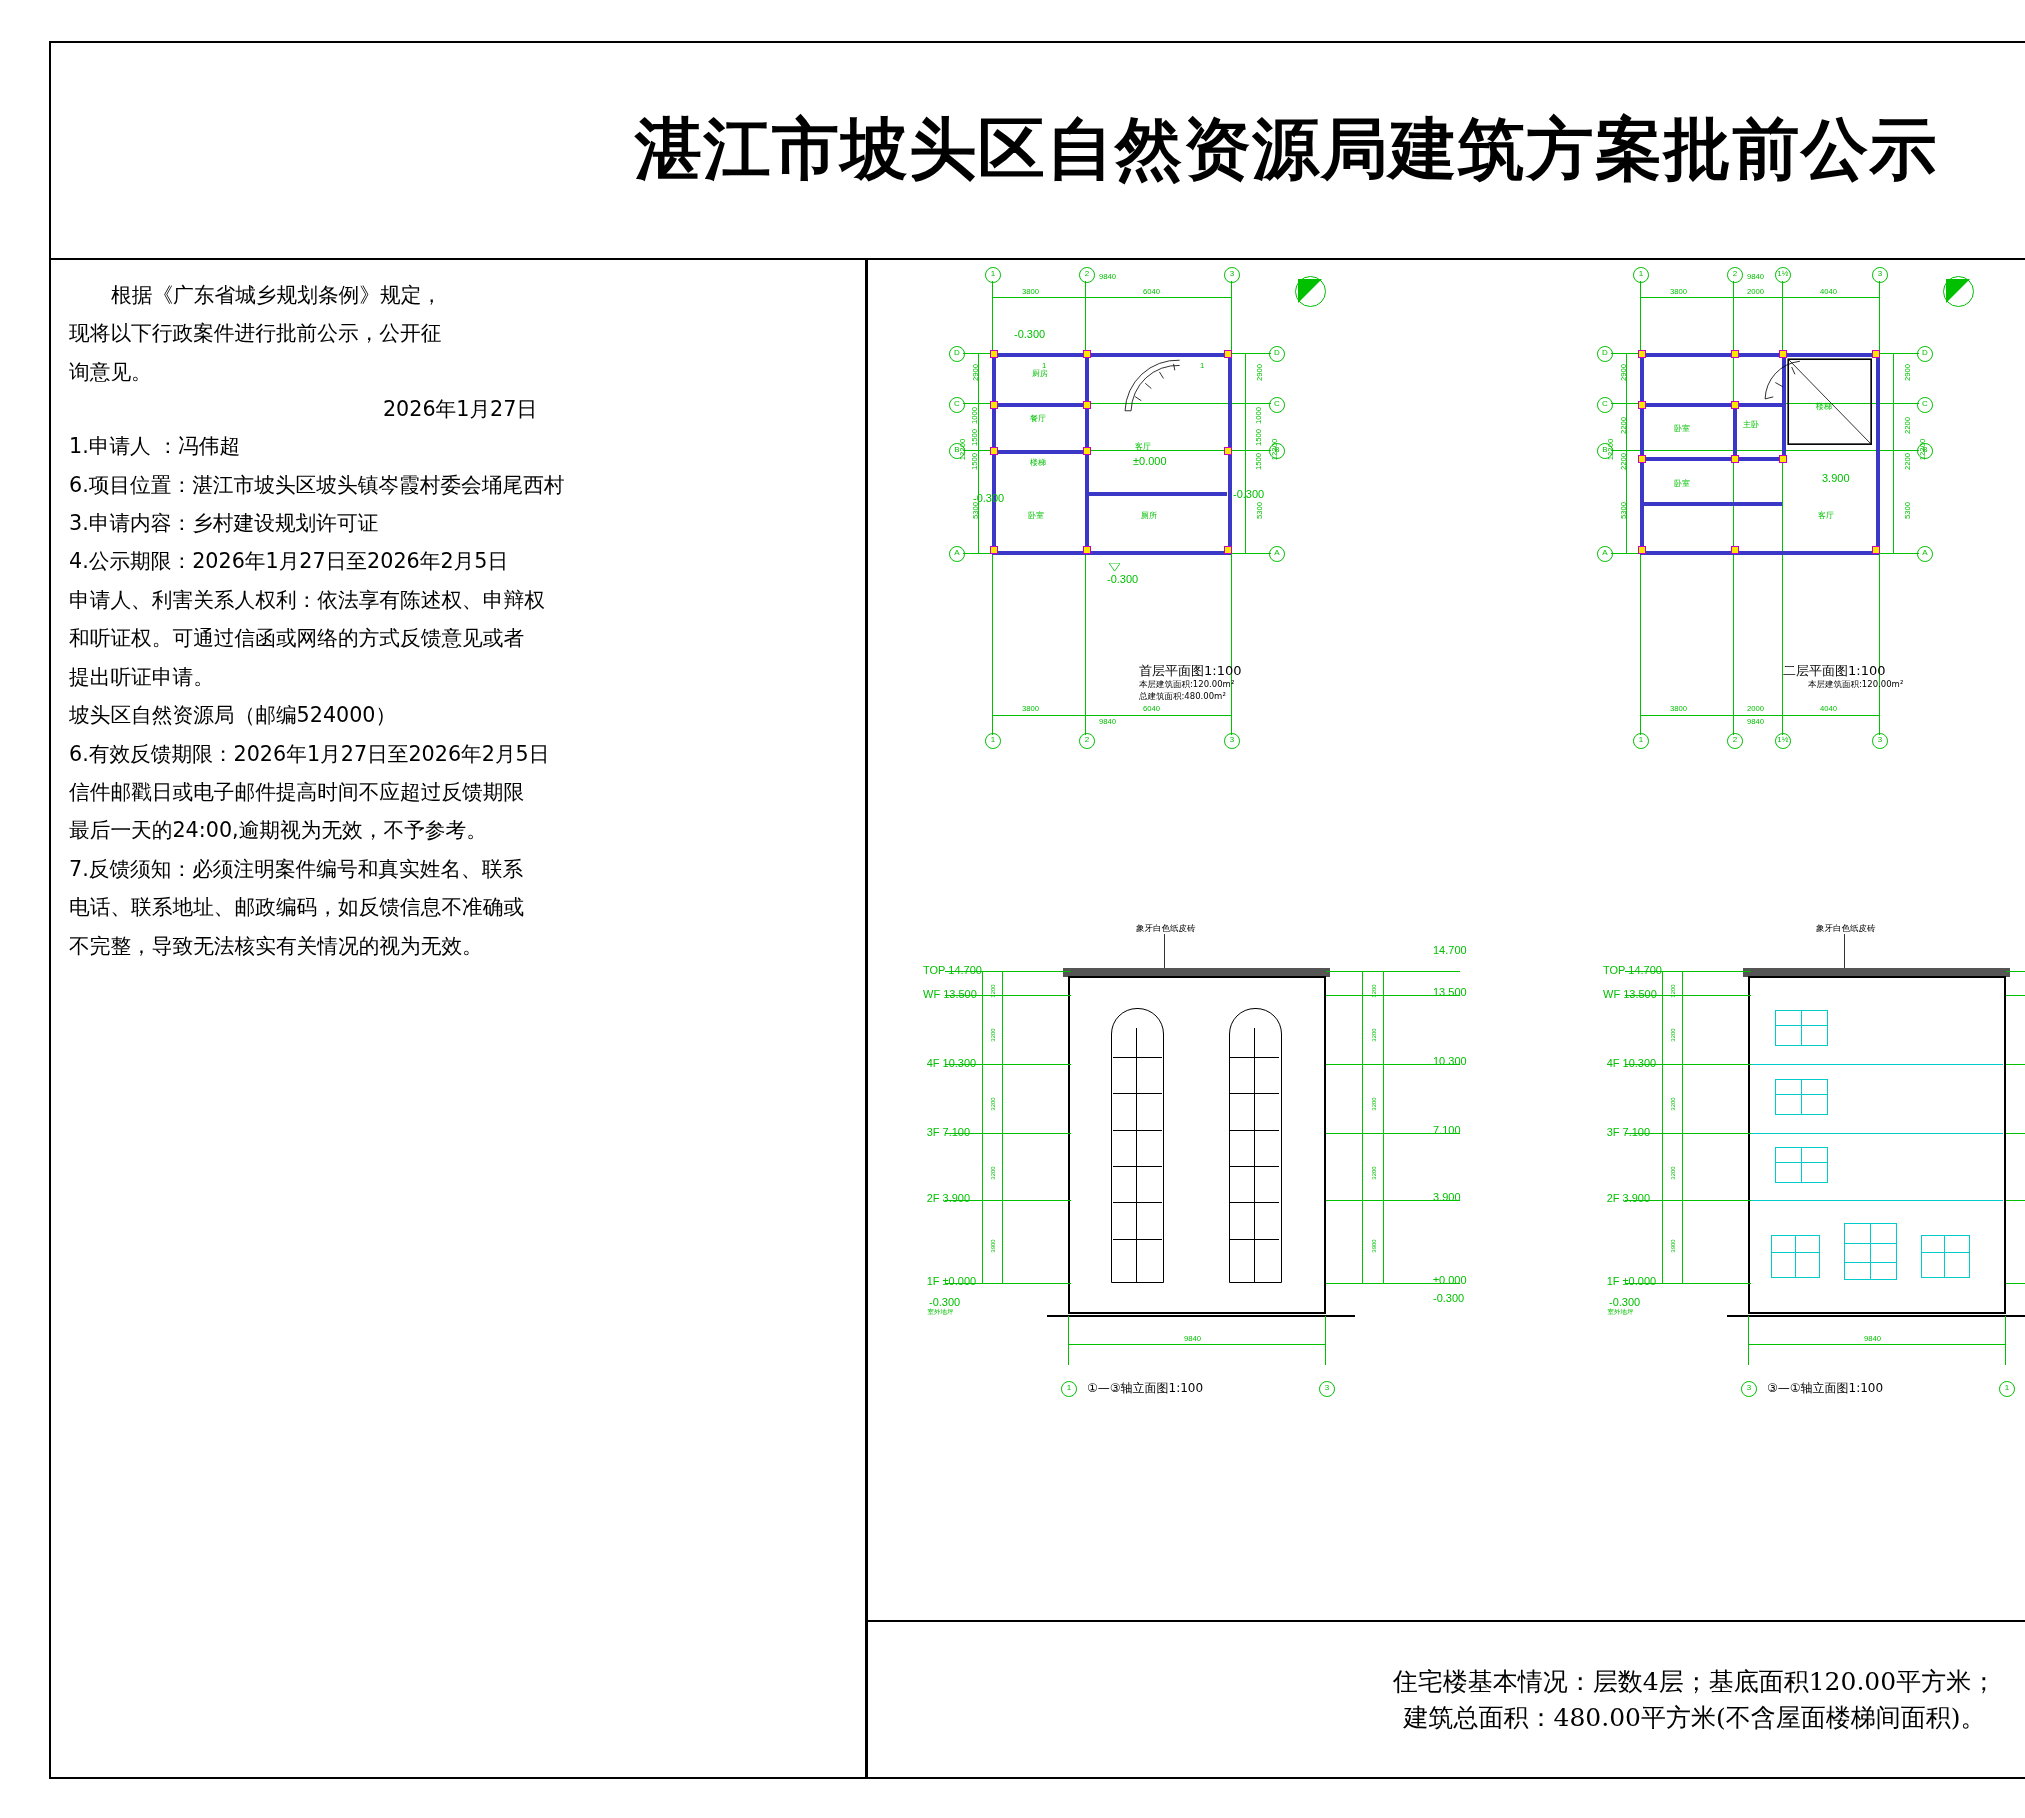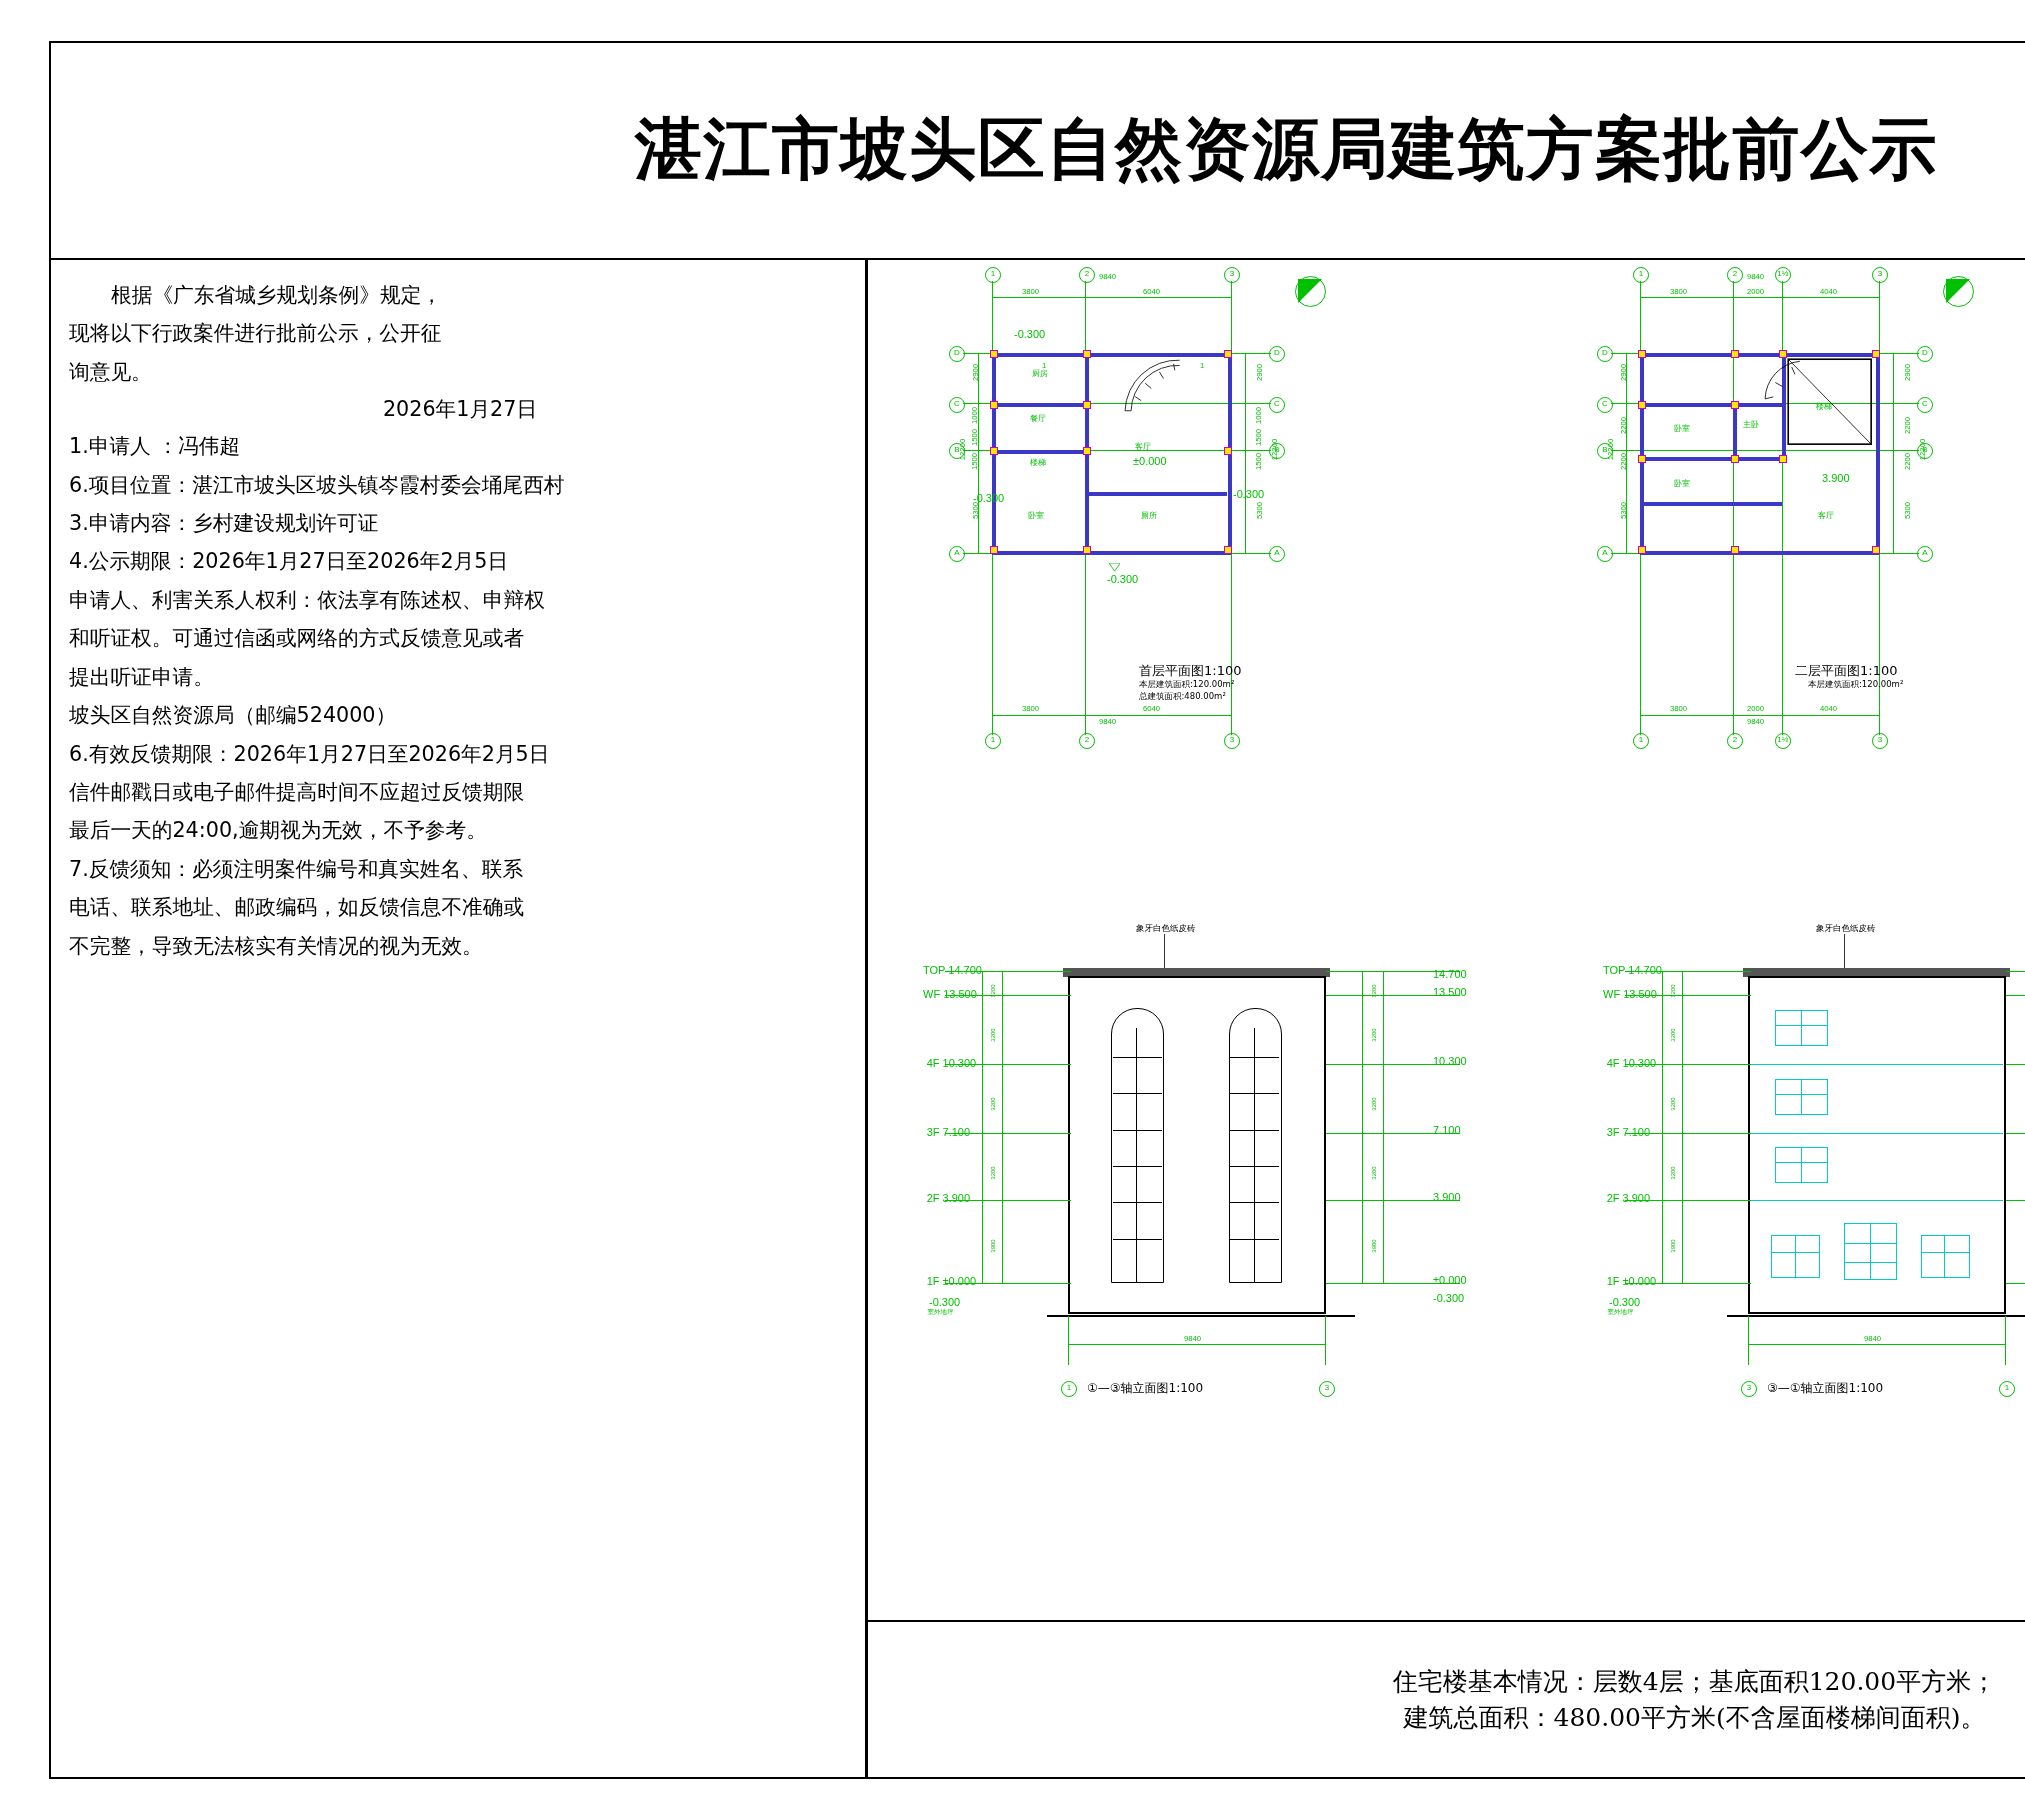--- a/index.html
+++ b/index.html
@@ -468,21 +468,21 @@
 
       <div class="roomtxt" style="left:77px; top:156px;">卧室</div>
       <div class="roomtxt" style="left:146px; top:152px;">主卧</div>
       <div class="roomtxt" style="left:219px; top:134px;">楼梯</div>
       <div class="roomtxt" style="left:77px; top:211px;">卧室</div>
       <div class="roomtxt" style="left:221px; top:243px;">客厅</div>
       <div class="lvl" style="left:225px; top:205px;">3.900</div>
 
       <div class="northmark" style="left:346px; top:9px;"></div>
 
-      <div class="caption" style="left:198px; top:395px;">二层平面图1:100</div>
+      <div class="caption" style="left:186px; top:395px;">二层平面图1:100</div>
       <div class="subcaption" style="left:211px; top:412px;">本层建筑面积:120.00m²</div>
     </div>
 
     <div class="plan" style="left:53px; top:664px; width:648px; height:729px;">
 
       <div class="subcaption" style="left:215px; top:0;">象牙白色纸皮砖</div>
       <svg style="position:absolute; left:219px; top:10.5px; width:73px; height:38px;" viewBox="0 0 180 95" width="73" height="38">
         <line x1="60" y1="0" x2="60" y2="90" stroke="#000" stroke-width="2"></line>
       </svg>
 
@@ -533,21 +533,21 @@
       <div class="dimtxt" style="left:65px; top:178px; transform:rotate(-90deg); font-size:6px;">3200</div>
       <div class="dimtxt" style="left:65px; top:247px; transform:rotate(-90deg); font-size:6px;">3200</div>
       <div class="dimtxt" style="left:65px; top:320px; transform:rotate(-90deg); font-size:6px;">3900</div>
 
       <div class="cadline-h" style="left:405px; top:48px; width:134px;"></div>
       <div class="cadline-h" style="left:405px; top:72px; width:134px;"></div>
       <div class="cadline-h" style="left:405px; top:141px; width:134px;"></div>
       <div class="cadline-h" style="left:405px; top:210px; width:134px;"></div>
       <div class="cadline-h" style="left:405px; top:277px; width:134px;"></div>
       <div class="cadline-h" style="left:405px; top:360px; width:134px;"></div>
-      <div class="lvl" style="left:512px; top:45px;">14.700</div>
+      <div class="lvl" style="left:512px; top:21px;">14.700</div>
       <div class="lvl" style="left:512px; top:63px;">13.500</div>
       <div class="lvl" style="left:512px; top:132px;">10.300</div>
       <div class="lvl" style="left:512px; top:201px;">7.100</div>
       <div class="lvl" style="left:512px; top:268px;">3.900</div>
       <div class="lvl" style="left:512px; top:351px;">±0.000</div>
       <div class="lvl" style="left:512px; top:369px;">-0.300</div>
 
       <div class="cadline-v" style="left:441px; top:48px; height:312px;"></div>
       <div class="cadline-v" style="left:462px; top:48px; height:312px;"></div>
       <div class="dimtxt" style="left:446px; top:65px; transform:rotate(-90deg); font-size:6px;">1200</div>

